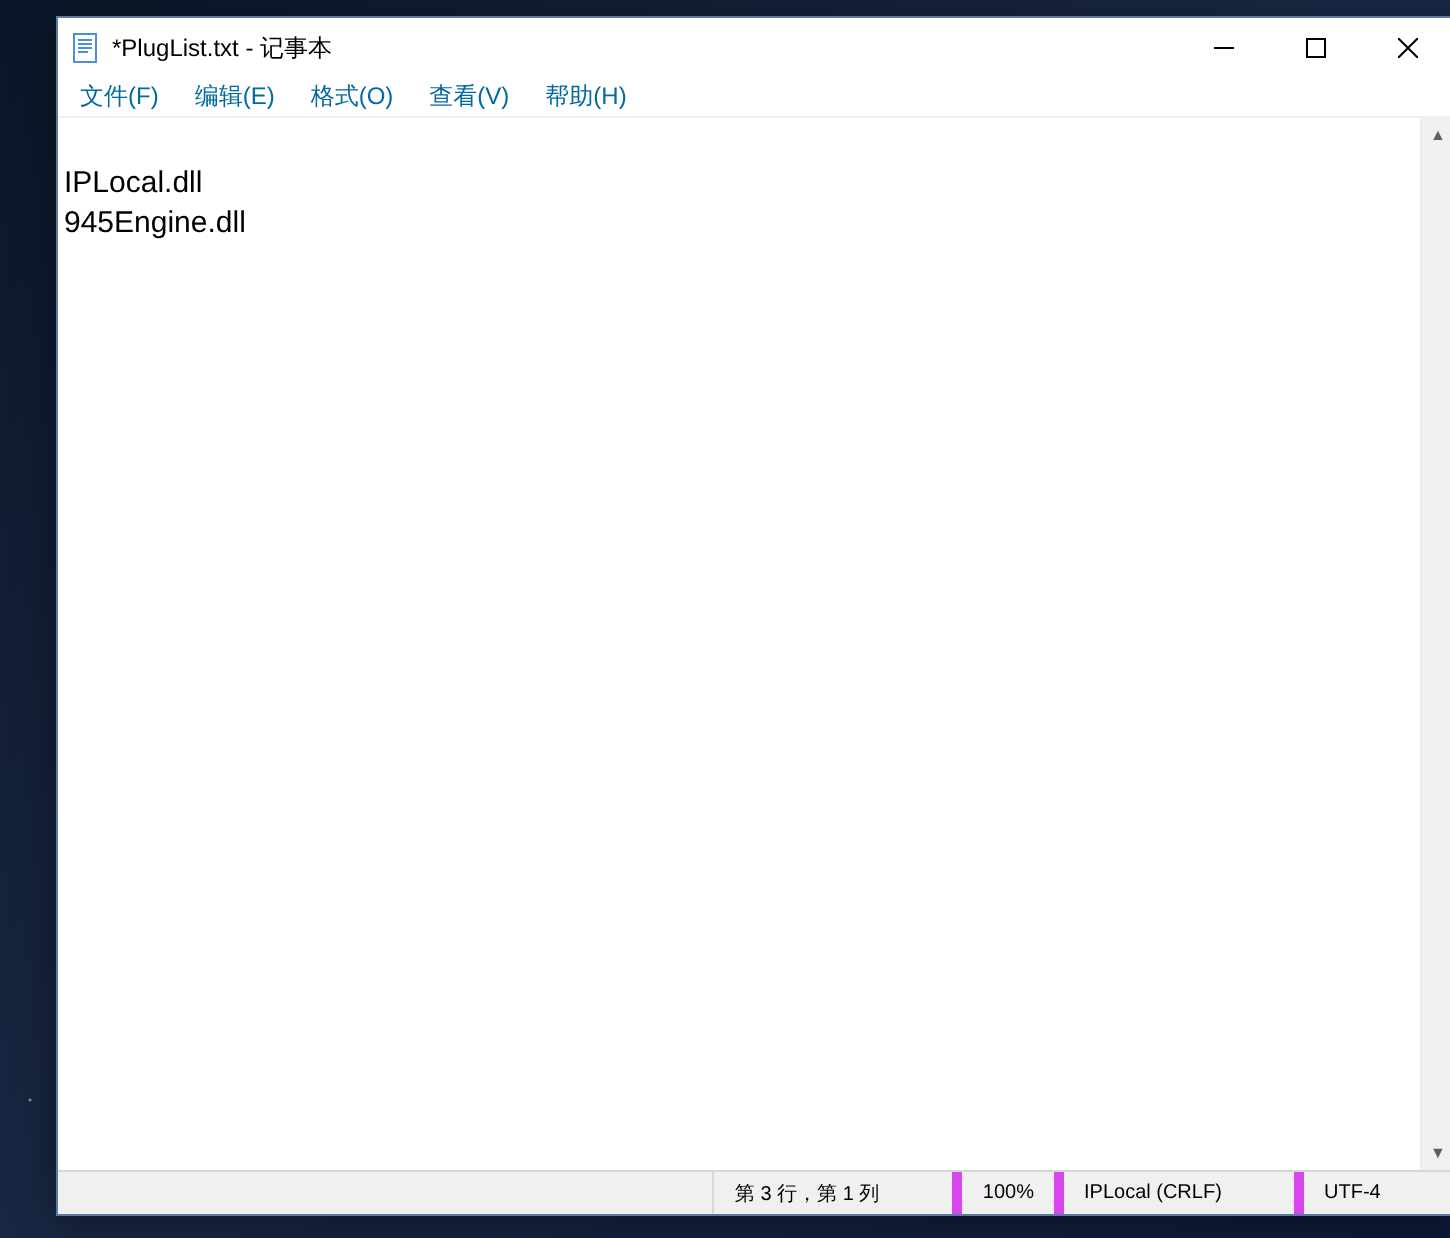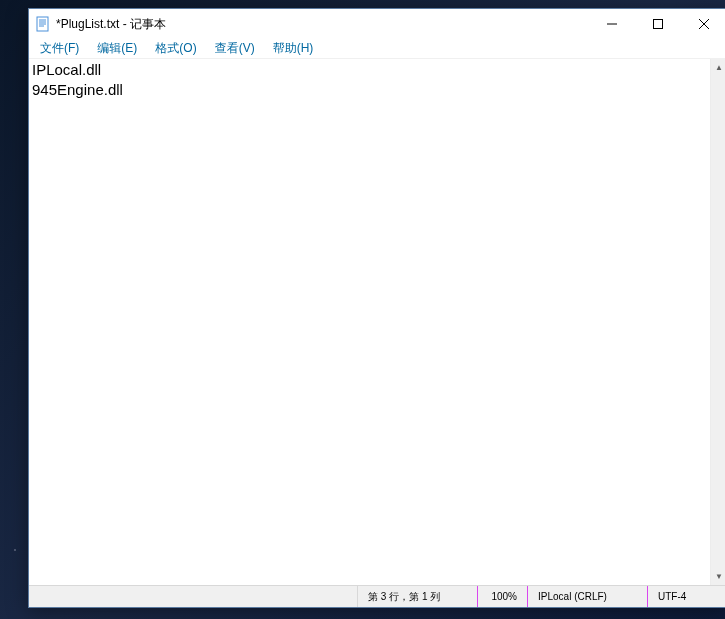--- a/index.html
+++ b/index.html
@@ -99,20 +99,21 @@
       flex: 1;
       border: none;
       resize: none;
       font-family: Arial, "Microsoft YaHei", sans-serif;
       font-size: 15px;
       line-height: 1.35;
       padding: 1px 3px;
       outline: none;
       white-space: pre;
       overflow: auto;
+      margin-top: 22px;
     }
     .scrollbar-v {
       width: 17px;
       background: #f0f0f0;
       display: flex;
       flex-direction: column;
       border-left: 1px solid #ececec;
     }
     .scroll-arrow {
       height: 17px;
@@ -137,21 +138,21 @@
       color: #000;
     }
     .status-spacer {
       flex: 1;
     }
     .status-cell {
       padding: 0 10px;
       height: 100%;
       display: flex;
       align-items: center;
-      border-left: 1px solid #d946ef;
+      border-left: 5px solid #d946ef;
     }
     .status-cell.first {
       border-left: 1px solid #d8d8d8;
       min-width: 120px;
     }
     .status-cell.zoom { min-width: 50px; justify-content: flex-end; }
     .status-cell.eol { min-width: 120px; }
     .status-cell.enc { min-width: 80px; }
   </style>
 </head>

